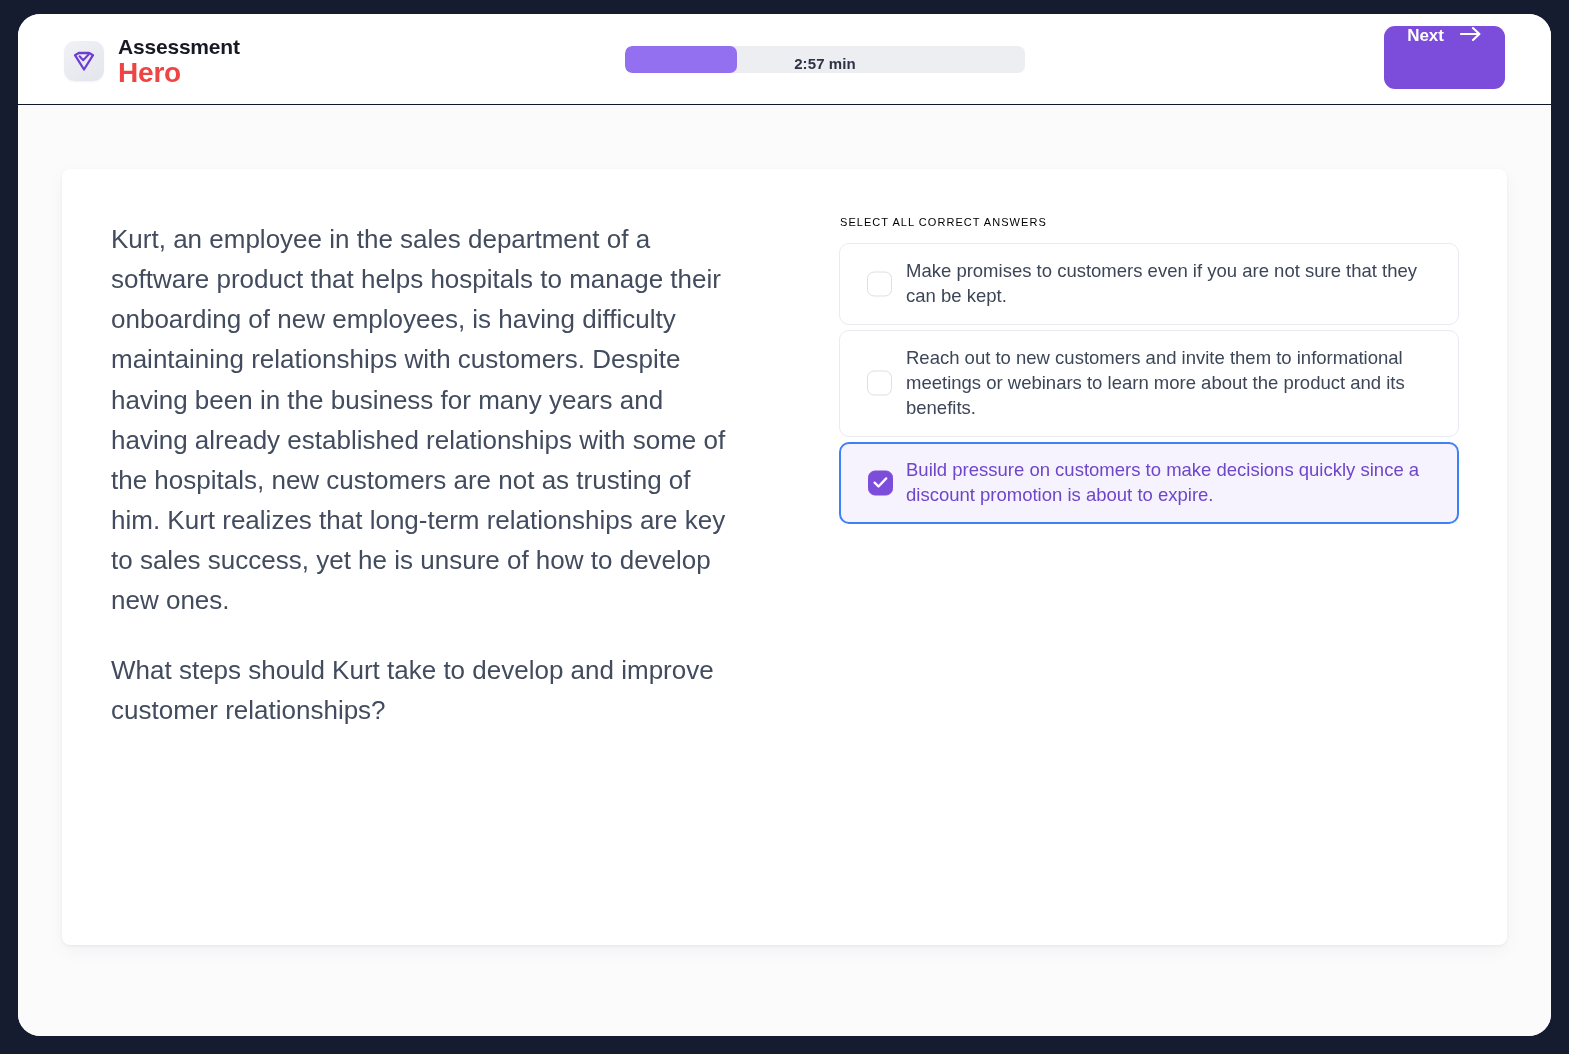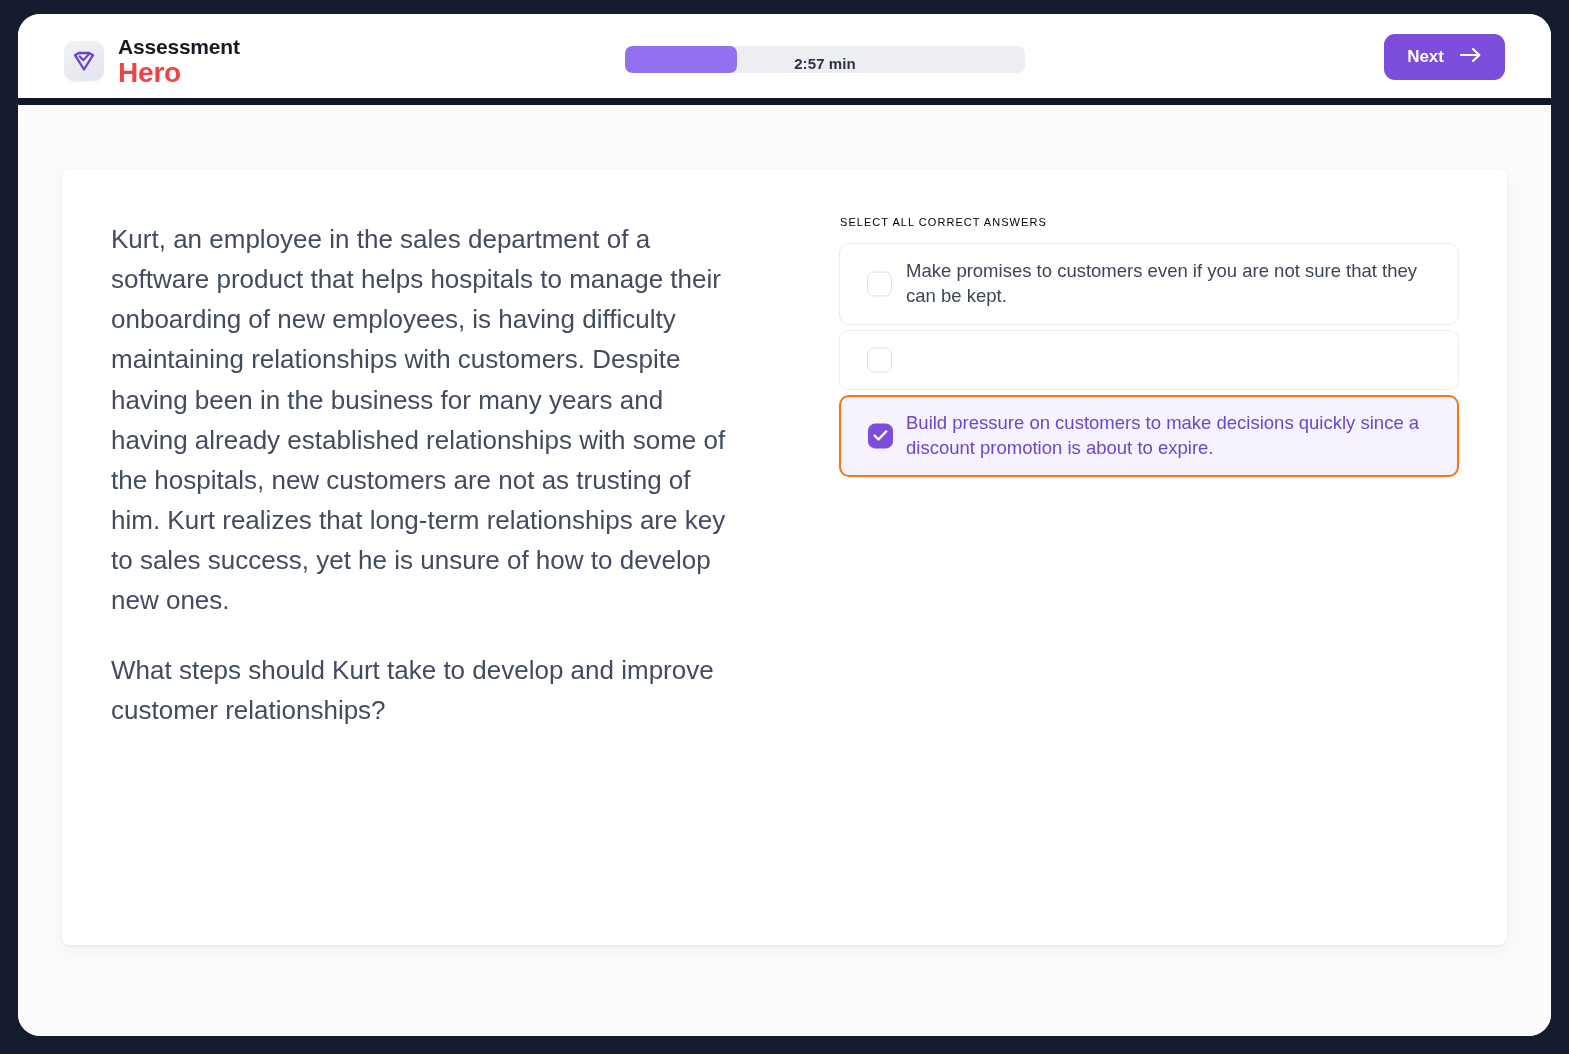--- a/index.html
+++ b/index.html
@@ -34,21 +34,21 @@
     overflow: hidden;
   }
 
   
   .header {
     position: absolute;
     left: 0; top: 0;
     width: 1533px;
     height: 91px;
     background: #ffffff;
-    border-bottom: 7px solid #0f172a;
+    border-bottom: 1px solid #0f172a;
     box-sizing: border-box;
   }
 
   .brand {
     position: absolute;
     left: 46px;
     top: 22px;
     display: flex;
     align-items: center;
     gap: 14px;
@@ -111,32 +111,31 @@
     font-size: 15px;
     font-weight: bold;
     color: #2c3345;
     letter-spacing: 0.1px;
   }
 
   
   .next-btn {
     position: absolute;
     right: 46px;
-    top: 20px;
-    height: 46px;
+    top: 12px;
+    height: 63px;
     padding: 0 23px;
     background: #7c4ddb;
     border: none;
     border-radius: 11px;
     color: #ffffff;
     font-size: 17px;
     font-weight: bold;
     font-family: "Liberation Sans", sans-serif;
     display: flex;
-    align-items: center;
     gap: 16px;
     cursor: pointer;
   }
 
   
   .page-body {
     position: absolute;
     left: 0;
     top: 91px;
     width: 1533px;
@@ -220,21 +219,21 @@
     background: #ffffff;
     box-sizing: border-box;
     display: flex;
     align-items: center;
     justify-content: center;
   }
 
   
   .option.selected {
     background: #f6f2fe;
-    border: 2px solid #f97316;
+    border: 2px solid #3b82f6;
     padding: 14px 32px 14px 65px;
   }
   .option.selected .opt-text { color: #6d46c9; }
   .option.selected .checkbox {
     background: #7c4ddb;
     border: 1px solid #7c4ddb;
   }
   .check-glyph { display: none; }
   .option.selected .check-glyph { display: block; }
 </style>
@@ -289,20 +288,21 @@
             <span class="checkbox">
               
             </span>
             <span class="opt-text">Make promises to customers even if you are not sure that they can be kept.</span>
           </div>
 
           <div class="option">
             <span class="checkbox">
               
             </span>
+            <span class="opt-text">Reach out to new customers and invite them to informational meetings or webinars to learn more about the product and its benefits.</span>
           </div>
 
           <div class="option selected">
             <span class="checkbox">
               <svg class="check-glyph" width="15" height="12" viewBox="0 0 15 12" aria-hidden="true">
                 <path d="M1.6 6.1 L5.5 10 L13.2 1.9" fill="none" stroke="#ffffff" stroke-width="2.3" stroke-linecap="round" stroke-linejoin="round"></path>
               </svg>
             </span>
             <span class="opt-text">Build pressure on customers to make decisions quickly since a discount promotion is about to expire.</span>
           </div>

